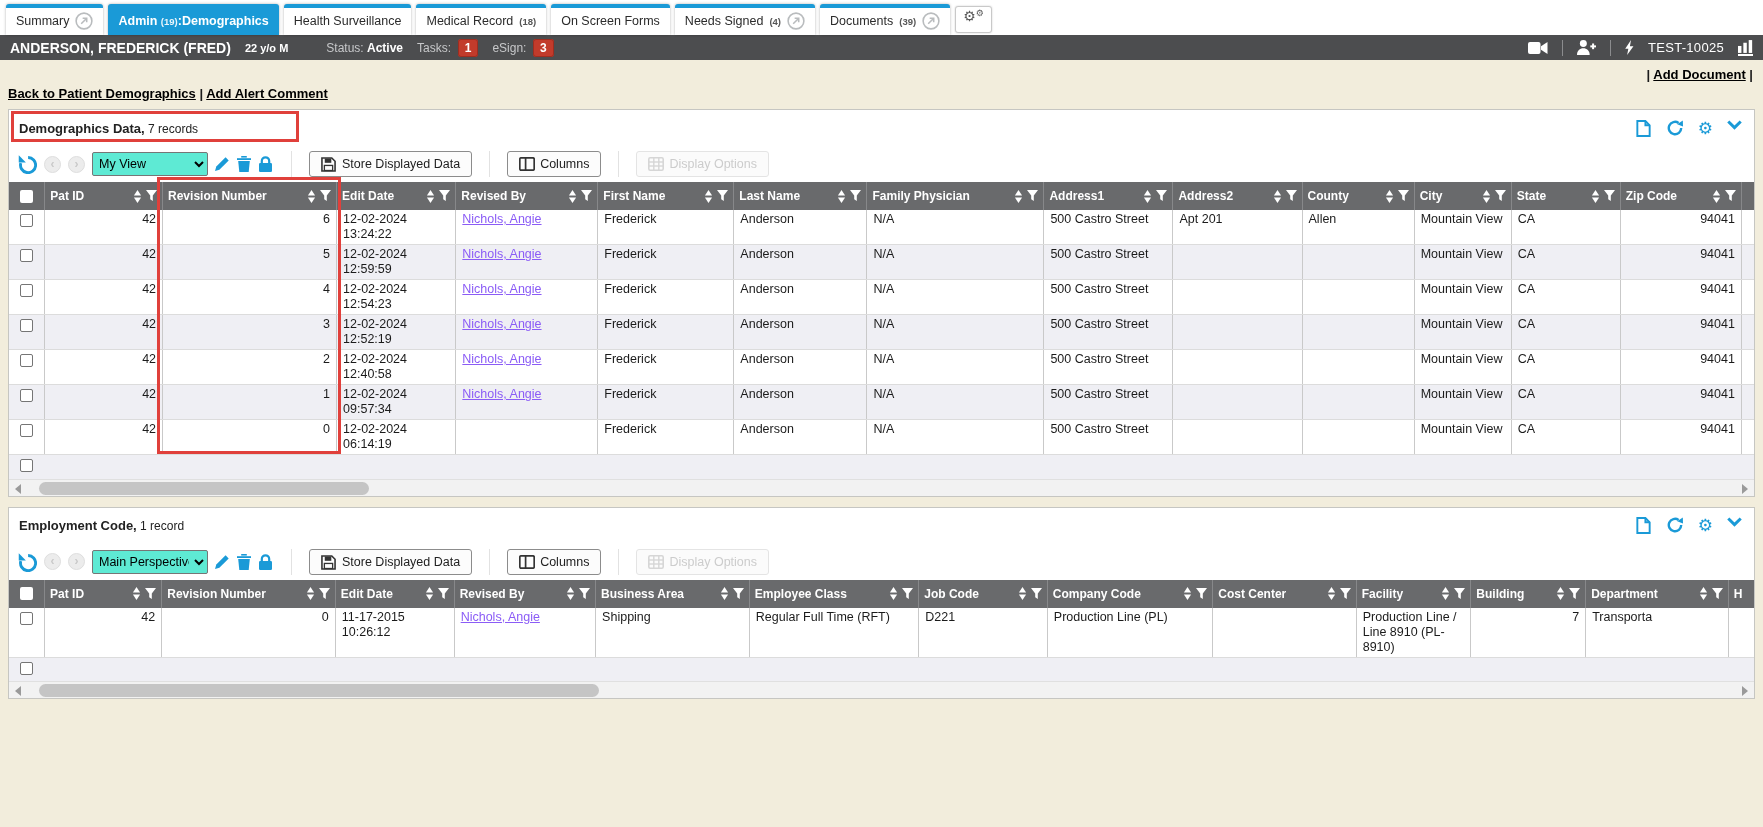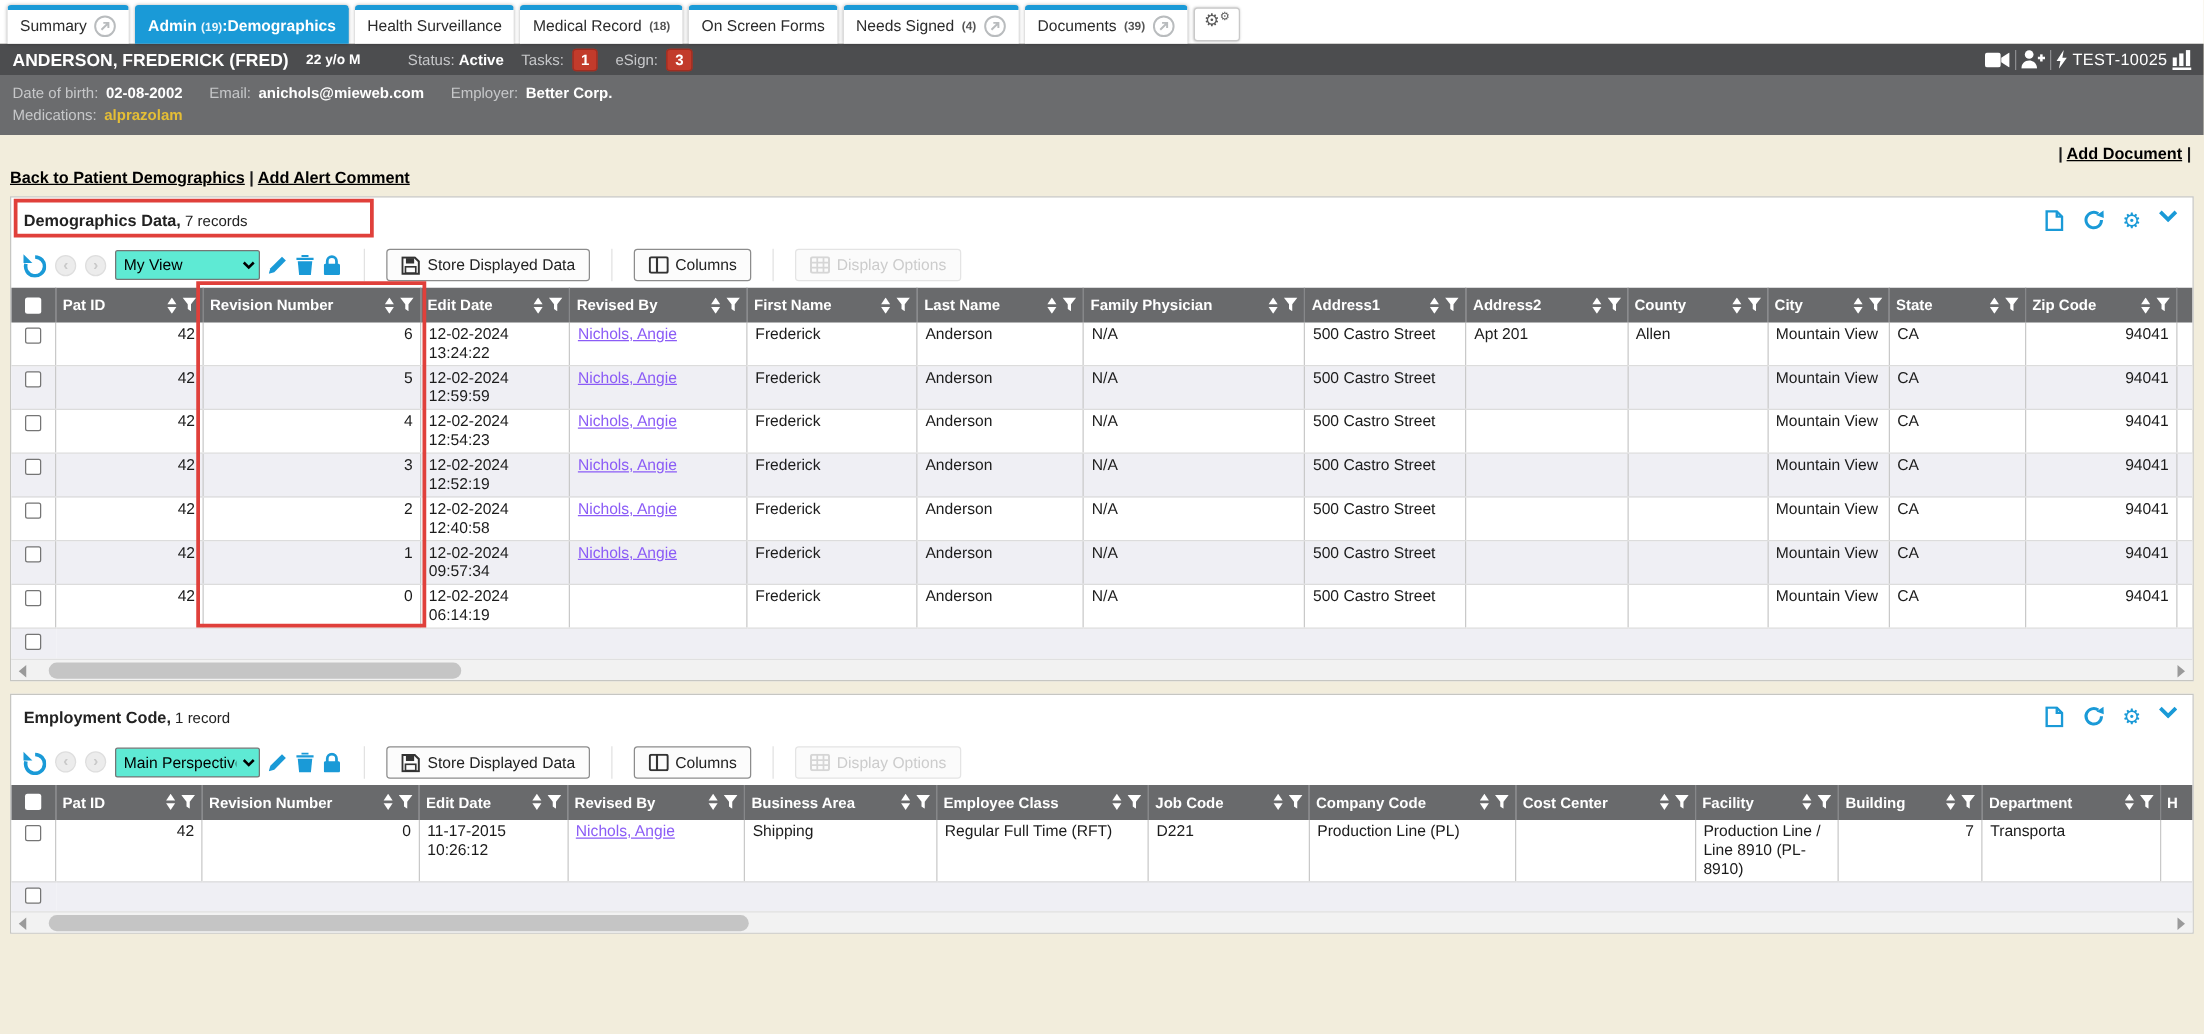--- a/index.html
+++ b/index.html
@@ -38,21 +38,21 @@
     display:flex; align-items:center; padding:0 10px; gap:14px;
   }
   .ph-name { font-size:14px; font-weight:bold; }
   .ph-agesex { font-size:11px; font-weight:bold; margin-right:24px; }
   .lbl { color:#C7C8CA; font-weight:normal; }
   .val { color:#fff; font-weight:bold; }
   .badge {
     background:#C23B2B; border:1px solid #9e2d20; color:#fff; font-weight:bold;
     border-radius:3px; padding:1px 6px; font-size:12px;
   }
-  .ph-right { margin-left:auto; display:flex; align-items:center; gap:4px; color:#fff; }
+  .ph-right { margin-left:auto; display:flex; align-items:center; gap:14px; color:#fff; }
   .ph-divider { width:1px; height:16px; background:#8b8c8e; }
   .ph-station { font-size:13px; letter-spacing:.3px; }
   .chart-wrap { border-bottom:2px solid #fff; padding-bottom:1px; cursor:pointer; }
   .ph-bottom { background:#6B6C6E; color:#fff; padding:5px 10px 7px 10px; }
   .ph-line { line-height:18px; }
   .ph-line span { margin-right:6px; }
   .ph-gap { margin-right:18px !important; }
   .med-val { color:#E5BE35; font-weight:bold; }
 
   
@@ -287,30 +287,20 @@
           </svg>
         </span>
       <span class="ph-station">TEST-10025</span>
       <span class="chart-wrap">
           <svg viewBox="0 0 14 12" width="15" height="13">
             <use href="#i-chart"></use>
           </svg>
         </span>
     </span>
   </div>
-  <div class="ph-bottom">
-    <div class="ph-line">
-      <span class="lbl">Date of birth:</span><span class="val ph-gap">02-08-2002</span>
-      <span class="lbl">Email:</span><span class="val ph-gap">anichols@mieweb.com</span>
-      <span class="lbl">Employer:</span><span class="val">Better Corp.</span>
-    </div>
-    <div class="ph-line">
-      <span class="lbl">Medications:</span><span class="med-val">alprazolam</span>
-    </div>
-  </div>
 </div>
 
 <div class="actions-row">
   <span class="sep">|</span>
   <a class="plain">Add Document</a>
   <span class="sep">|</span>
 </div>
 <div class="links-row">
   <a class="plain">Back to Patient Demographics</a>
   <span class="sep">|</span>

